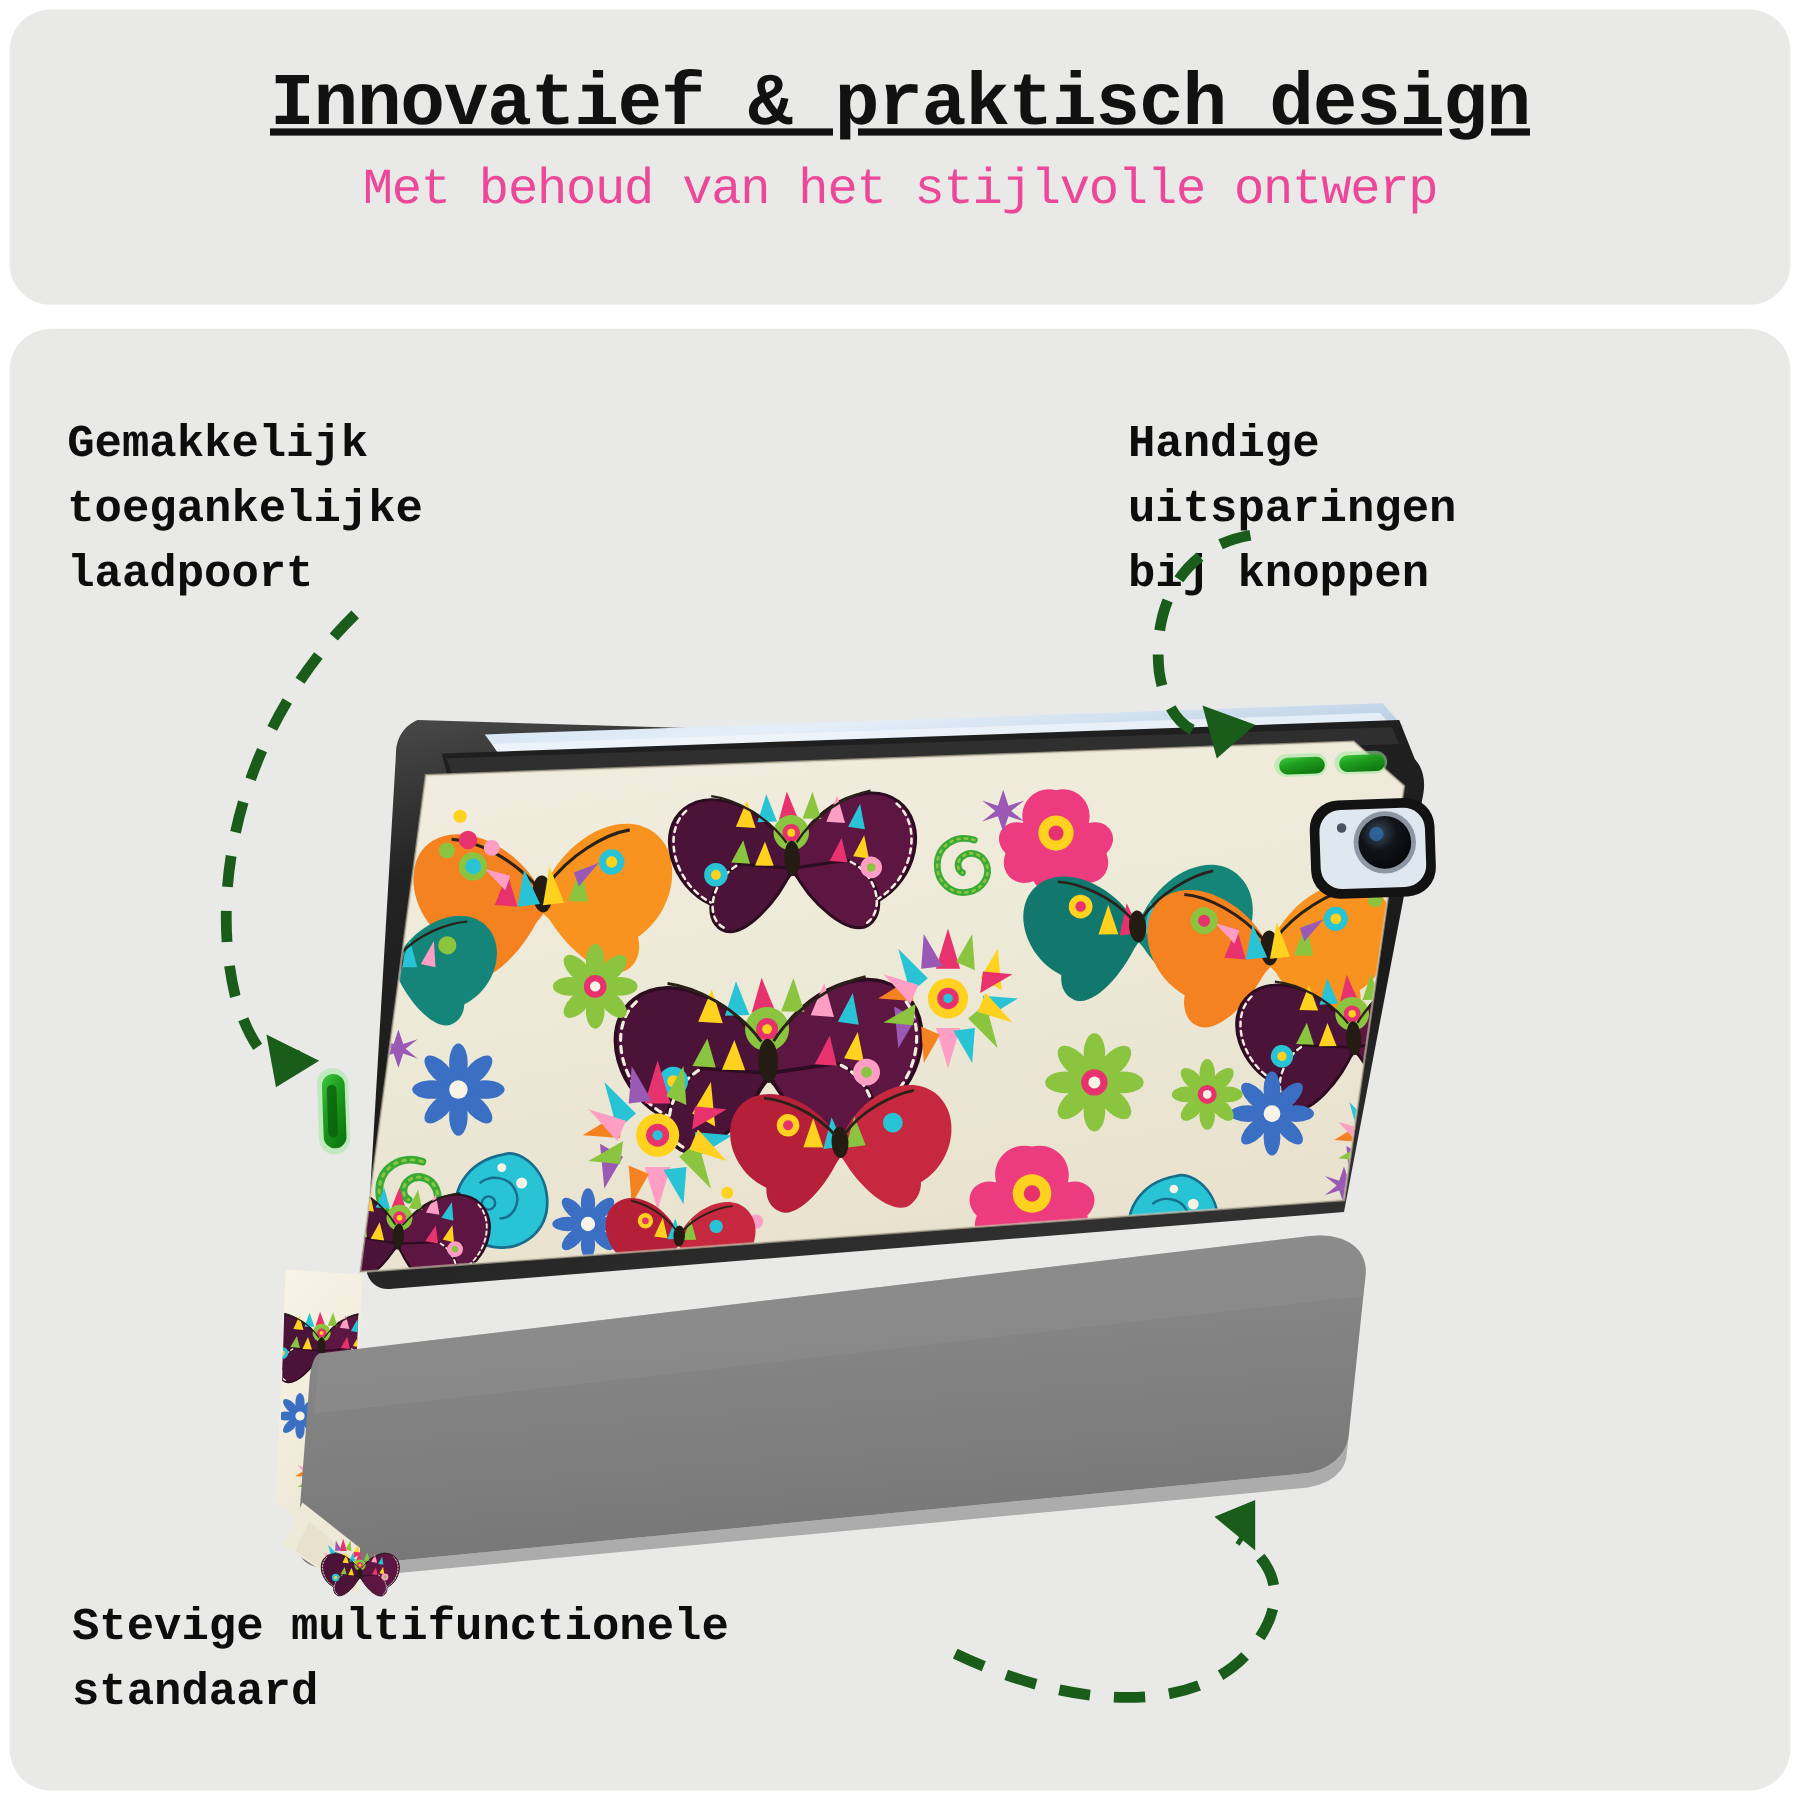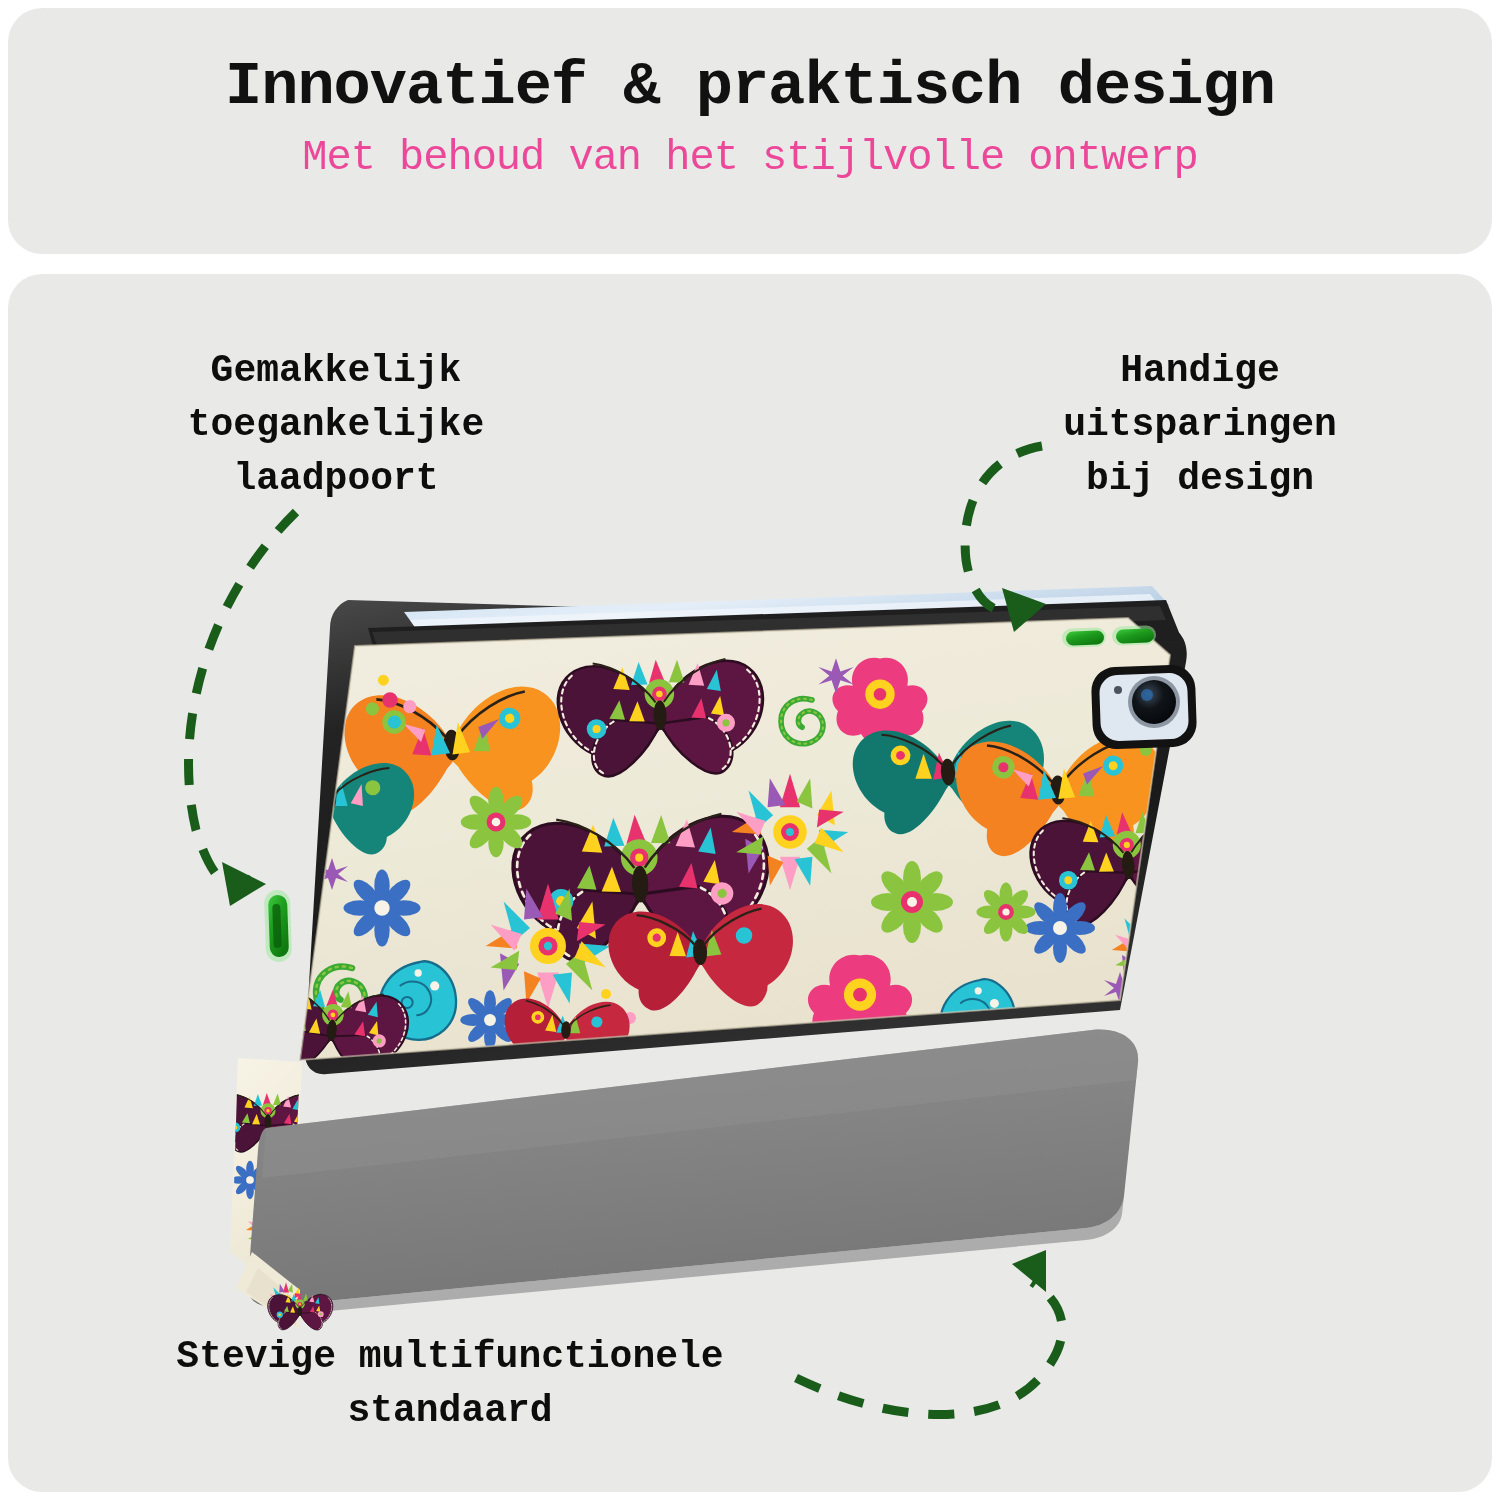--- a/index.html
+++ b/index.html
@@ -5,24 +5,24 @@
   html,body{margin:0;padding:0;background:#ffffff;}
   body{width:1500px;height:1500px;position:relative;overflow:hidden;
        font-family:"Liberation Mono","DejaVu Sans Mono",monospace;}
 
   .panel{position:absolute;left:8px;right:8px;background:#e9eae8;border-radius:34px;}
   #header-panel{top:8px;height:246px;}
   #main-panel{top:274px;height:1218px;}
 
   .title{position:absolute;left:0;right:0;text-align:center;color:#111111;
          font-weight:bold;letter-spacing:-1px;}
-  #page-title{top:52px;font-size:62px;line-height:70px;}
+  #page-title{top:52px;font-size:62px;line-height:70px;text-decoration:underline;}
   #page-subtitle{top:132px;font-size:42px;line-height:52px;font-weight:normal;color:#ec4899;}
 
-  .callout{position:absolute;text-align:center;color:#0d0d0d;font-weight:bold;
+  .callout{position:absolute;text-align:left;color:#0d0d0d;font-weight:bold;
            font-size:38px;line-height:54px;white-space:pre-line;}
   #callout-topleft{left:56px;width:560px;top:344px;}
   #callout-topright{left:940px;width:520px;top:344px;}
   #callout-bottom{left:60px;width:780px;top:1330px;}
 
   #arrow-layer,#product-layer{position:absolute;left:0;top:0;width:1500px;height:1500px;}
   #arrow-layer{z-index:6;pointer-events:none;}
   #product-layer{z-index:4;}
 </style>
 </head>
@@ -383,15 +383,15 @@
     <polygon points="1002,588 1046,604 1014,632"></polygon>
     <polygon points="1046,1292 1012,1264 1046,1250"></polygon>
   </g>
 </svg>
 
 <div class="callout" id="callout-topleft">Gemakkelijk
 toegankelijke
 laadpoort</div>
 <div class="callout" id="callout-topright">Handige
 uitsparingen
-bij design</div>
+bij knoppen</div>
 <div class="callout" id="callout-bottom">Stevige multifunctionele
 standaard</div>
 
 </body></html>

